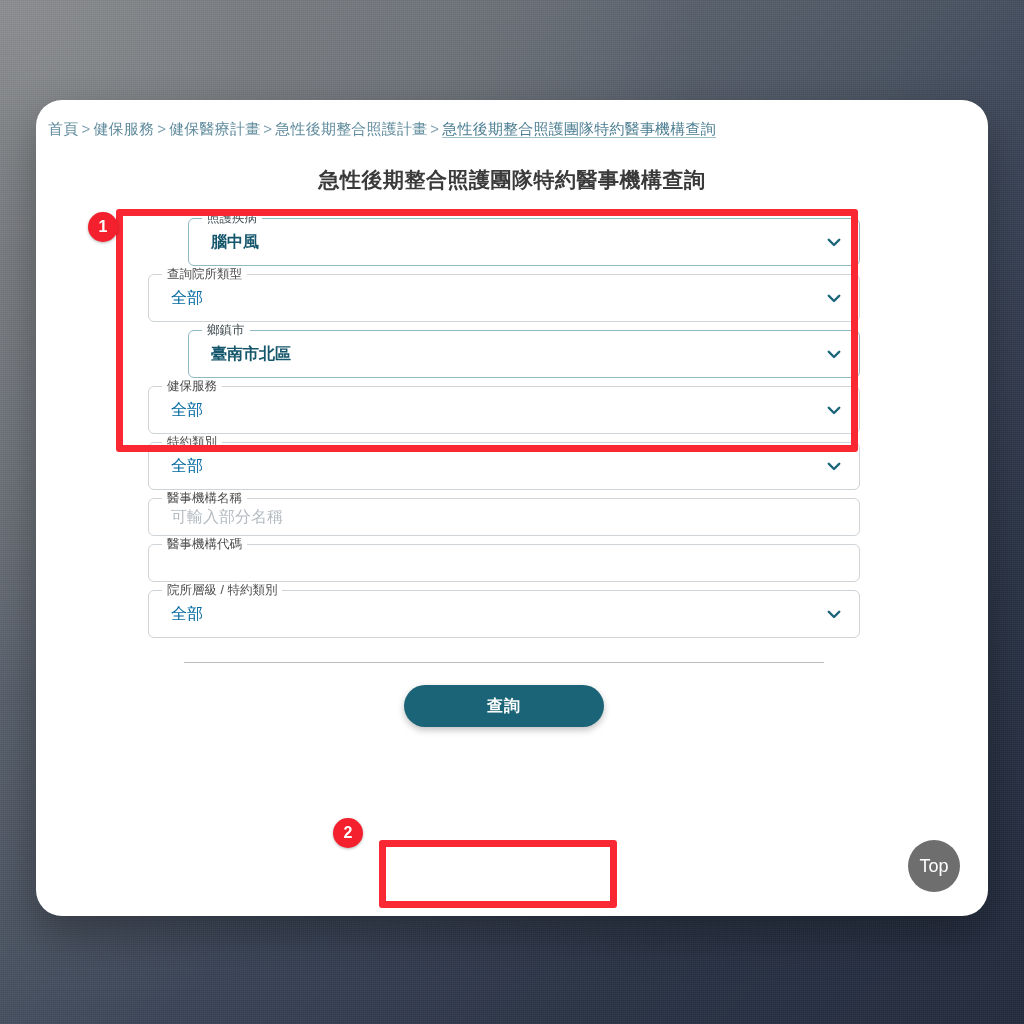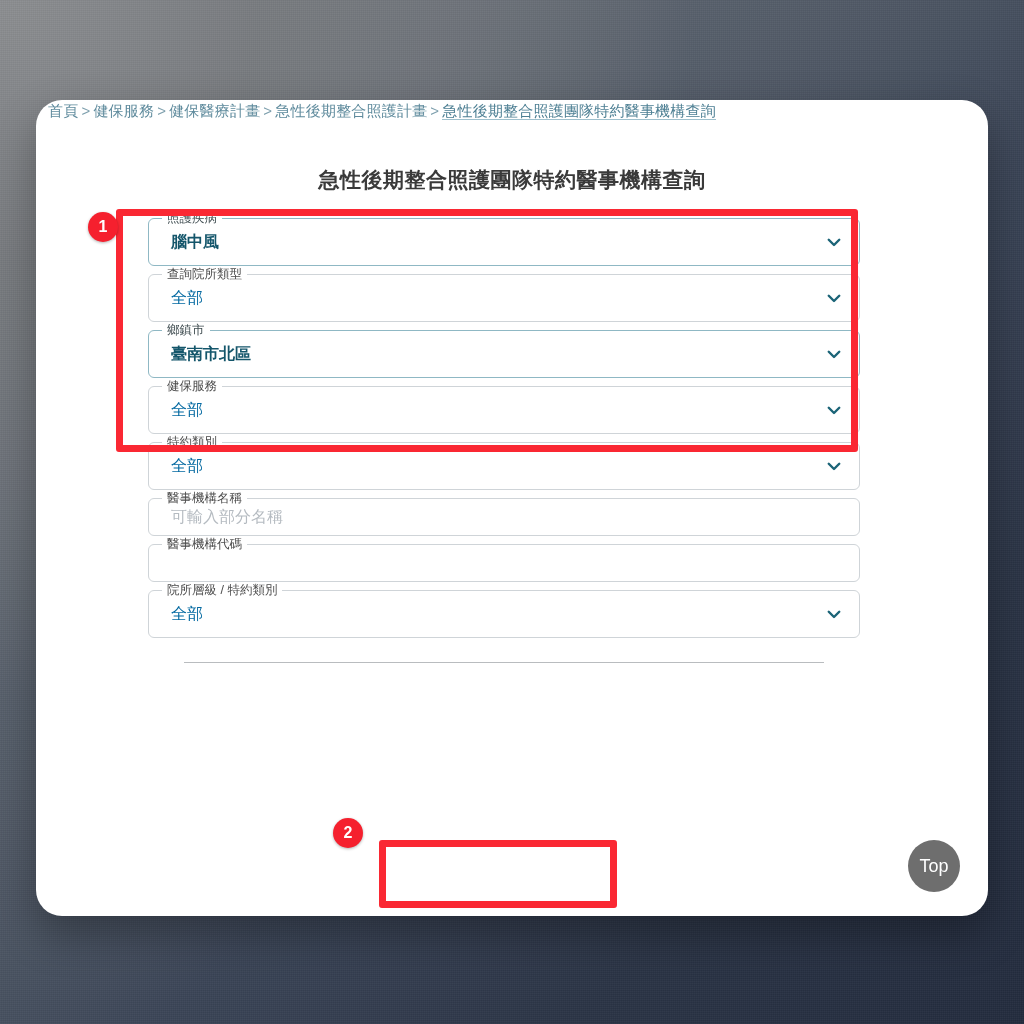--- a/index.html
+++ b/index.html
@@ -45,21 +45,21 @@
     background: #ffffff;
     border-radius: 26px;
     box-shadow: 0 18px 44px rgba(0,0,0,.30);
     overflow: hidden;
   }
 
   
   #breadcrumb {
     position: absolute;
     left: 12px;
-    top: 0;
+    top: 18px;
     font-size: 15px;
     line-height: 22px;
     color: #5e8a9c;
     white-space: nowrap;
     letter-spacing: .2px;
   }
   #breadcrumb .crumb { color: #5f8b9d; }
   #breadcrumb .sep { color: #7d9fad; padding: 0 3px; }
   #breadcrumb .crumb-last {
     color: #4d7f93;
@@ -91,21 +91,21 @@
   .field {
     position: relative;
     border: 1px solid #cfd4d8;
     border-radius: 6px;
     height: 48px;
     margin-bottom: 8px;
     background: #fff;
     display: flex;
     align-items: center;
   }
-  .field.teal { border-color: #8fb8c4; }
+  .field.teal { border-color: #8fb8c4; margin-left: 40px; }
 
   .field .legend {
     position: absolute;
     top: -8px;
     left: 13px;
     padding: 0 5px;
     background: #fff;
     font-size: 12.5px;
     line-height: 14px;
     color: #4c4c4c;
@@ -288,20 +288,23 @@
       <span class="legend">院所層級 / 特約類別</span>
       <span class="value">全部</span>
       <svg class="chev" viewBox="0 0 24 24" fill="none" stroke="#1b6477" stroke-width="3.2" stroke-linecap="round" stroke-linejoin="round">
           <polyline points="5,9 12,16 19,9"></polyline>
         </svg>
     </div>
 
     <div id="divider"></div>
 
 
+    <div id="submit-row">
+      <button id="submit-button">查詢</button>
+    </div>
 
   </div>
 
   <button id="top-button">Top</button>
 
 </div>
 
 <div class="hl-box" id="hl-1"></div>
 <div class="hl-box" id="hl-2"></div>
 <div class="badge" id="badge-1">1</div>

